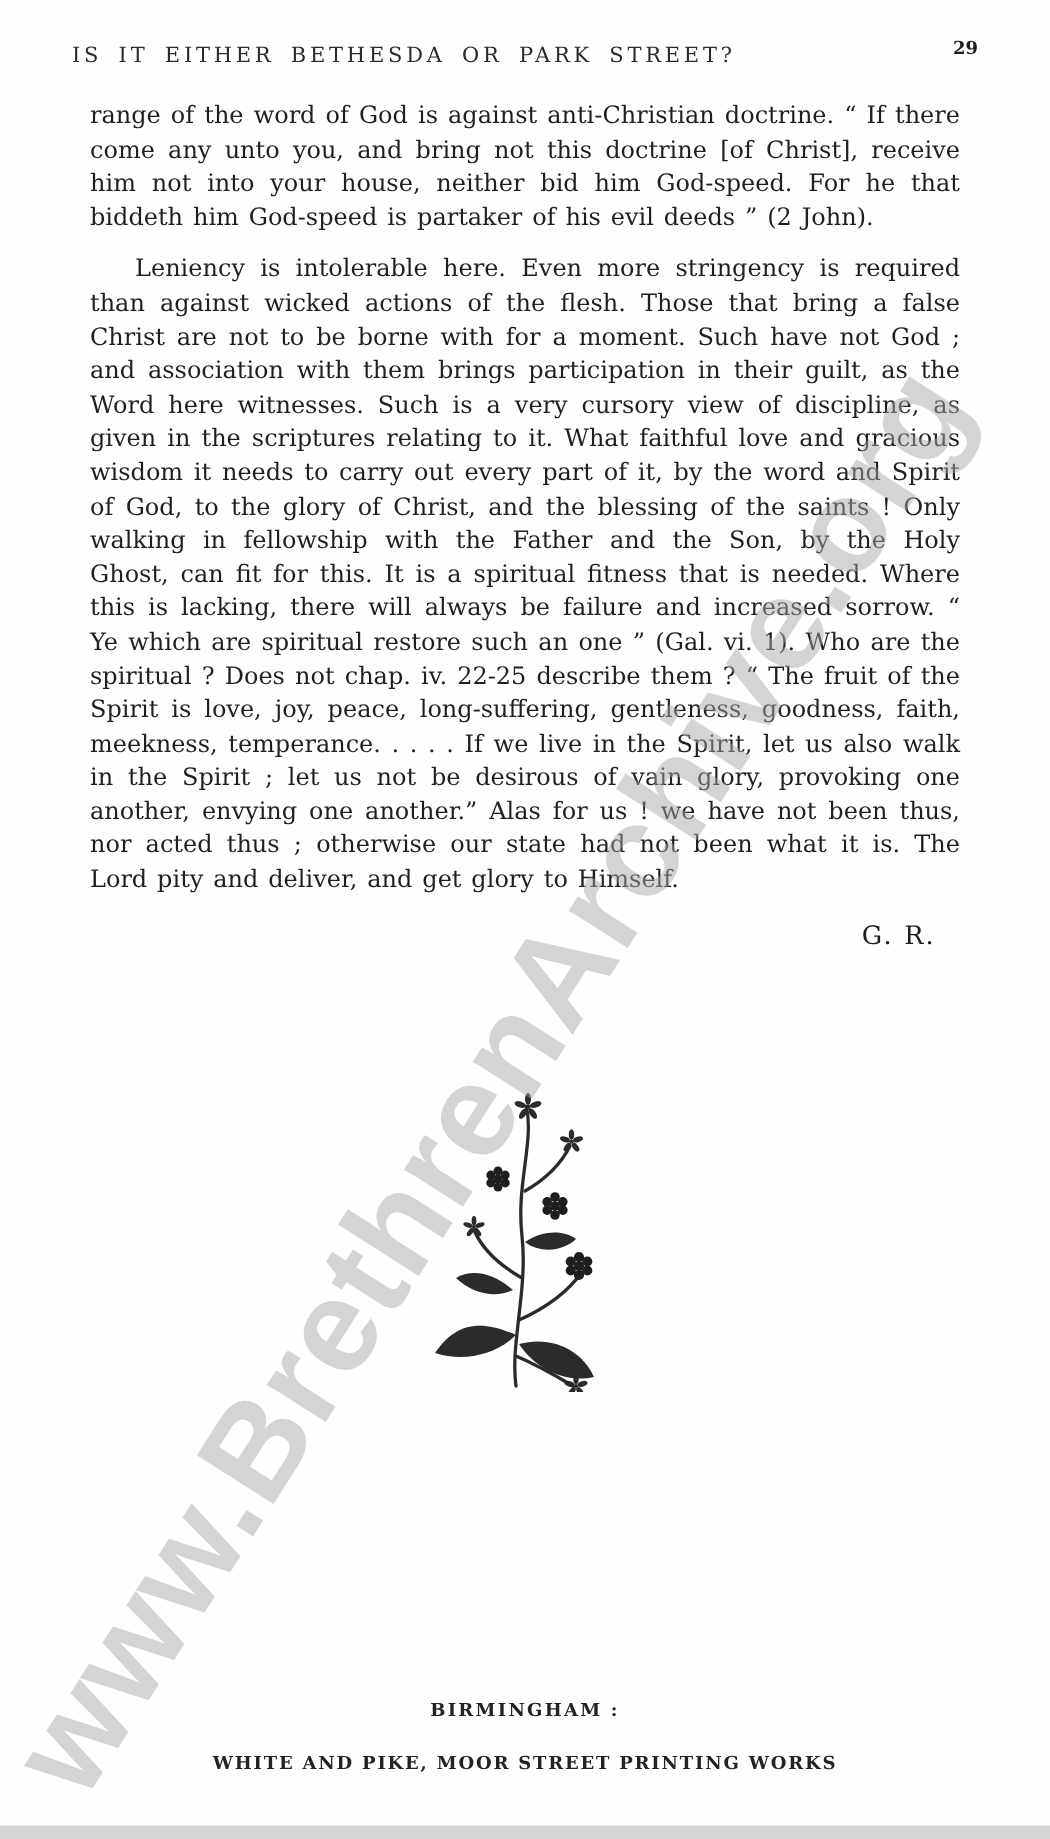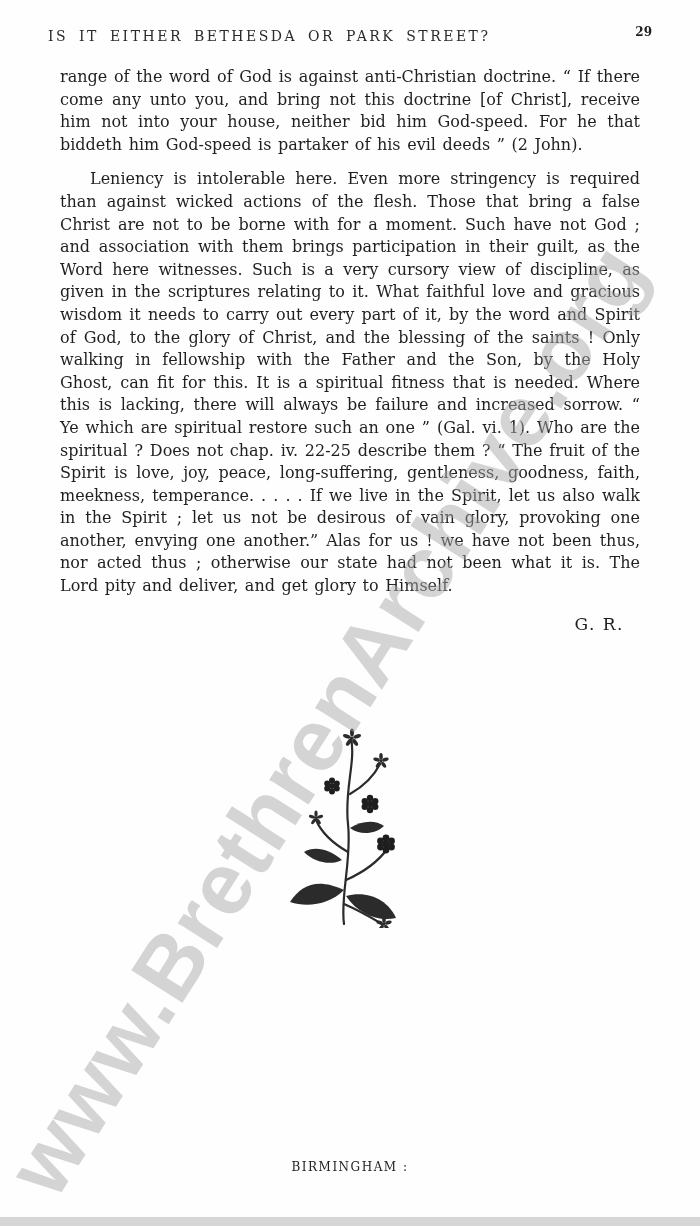--- a/index.html
+++ b/index.html
@@ -73,24 +73,24 @@
   .imprint {
     position: absolute;
     left: 0;
     right: 0;
     bottom: 44px;
     text-align: center;
     z-index: 1;
   }
   .imprint-line1 {
     font-size: 12px;
-    font-weight: normal;
+    font-weight: bold;
     letter-spacing: 1.5px;
     color: #232323;
-    margin-bottom: 8px;
+    margin-bottom: 21px;
   }
   .imprint-line2 {
     font-size: 12px;
     font-weight: bold;
     letter-spacing: 1.2px;
     color: #232323;
   }
   .watermark {
     position: absolute;
     left: 30px;
@@ -218,17 +218,18 @@
           <ellipse cy="-4.6" rx="1.8" ry="3.4" transform="rotate(144)"></ellipse>
           <ellipse cy="-4.6" rx="1.8" ry="3.4" transform="rotate(216)"></ellipse>
           <ellipse cy="-4.6" rx="1.8" ry="3.4" transform="rotate(288)"></ellipse>
         </g>
       </g>
     </svg>
   </div>
 
   <footer class="imprint">
     <div class="imprint-line1">BIRMINGHAM :</div>
+    <div class="imprint-line2">WHITE AND PIKE, MOOR STREET PRINTING WORKS</div>
   </footer>
 
   <div class="scan-edge-bottom"></div>
 
 </div>
 
 </body></html>

